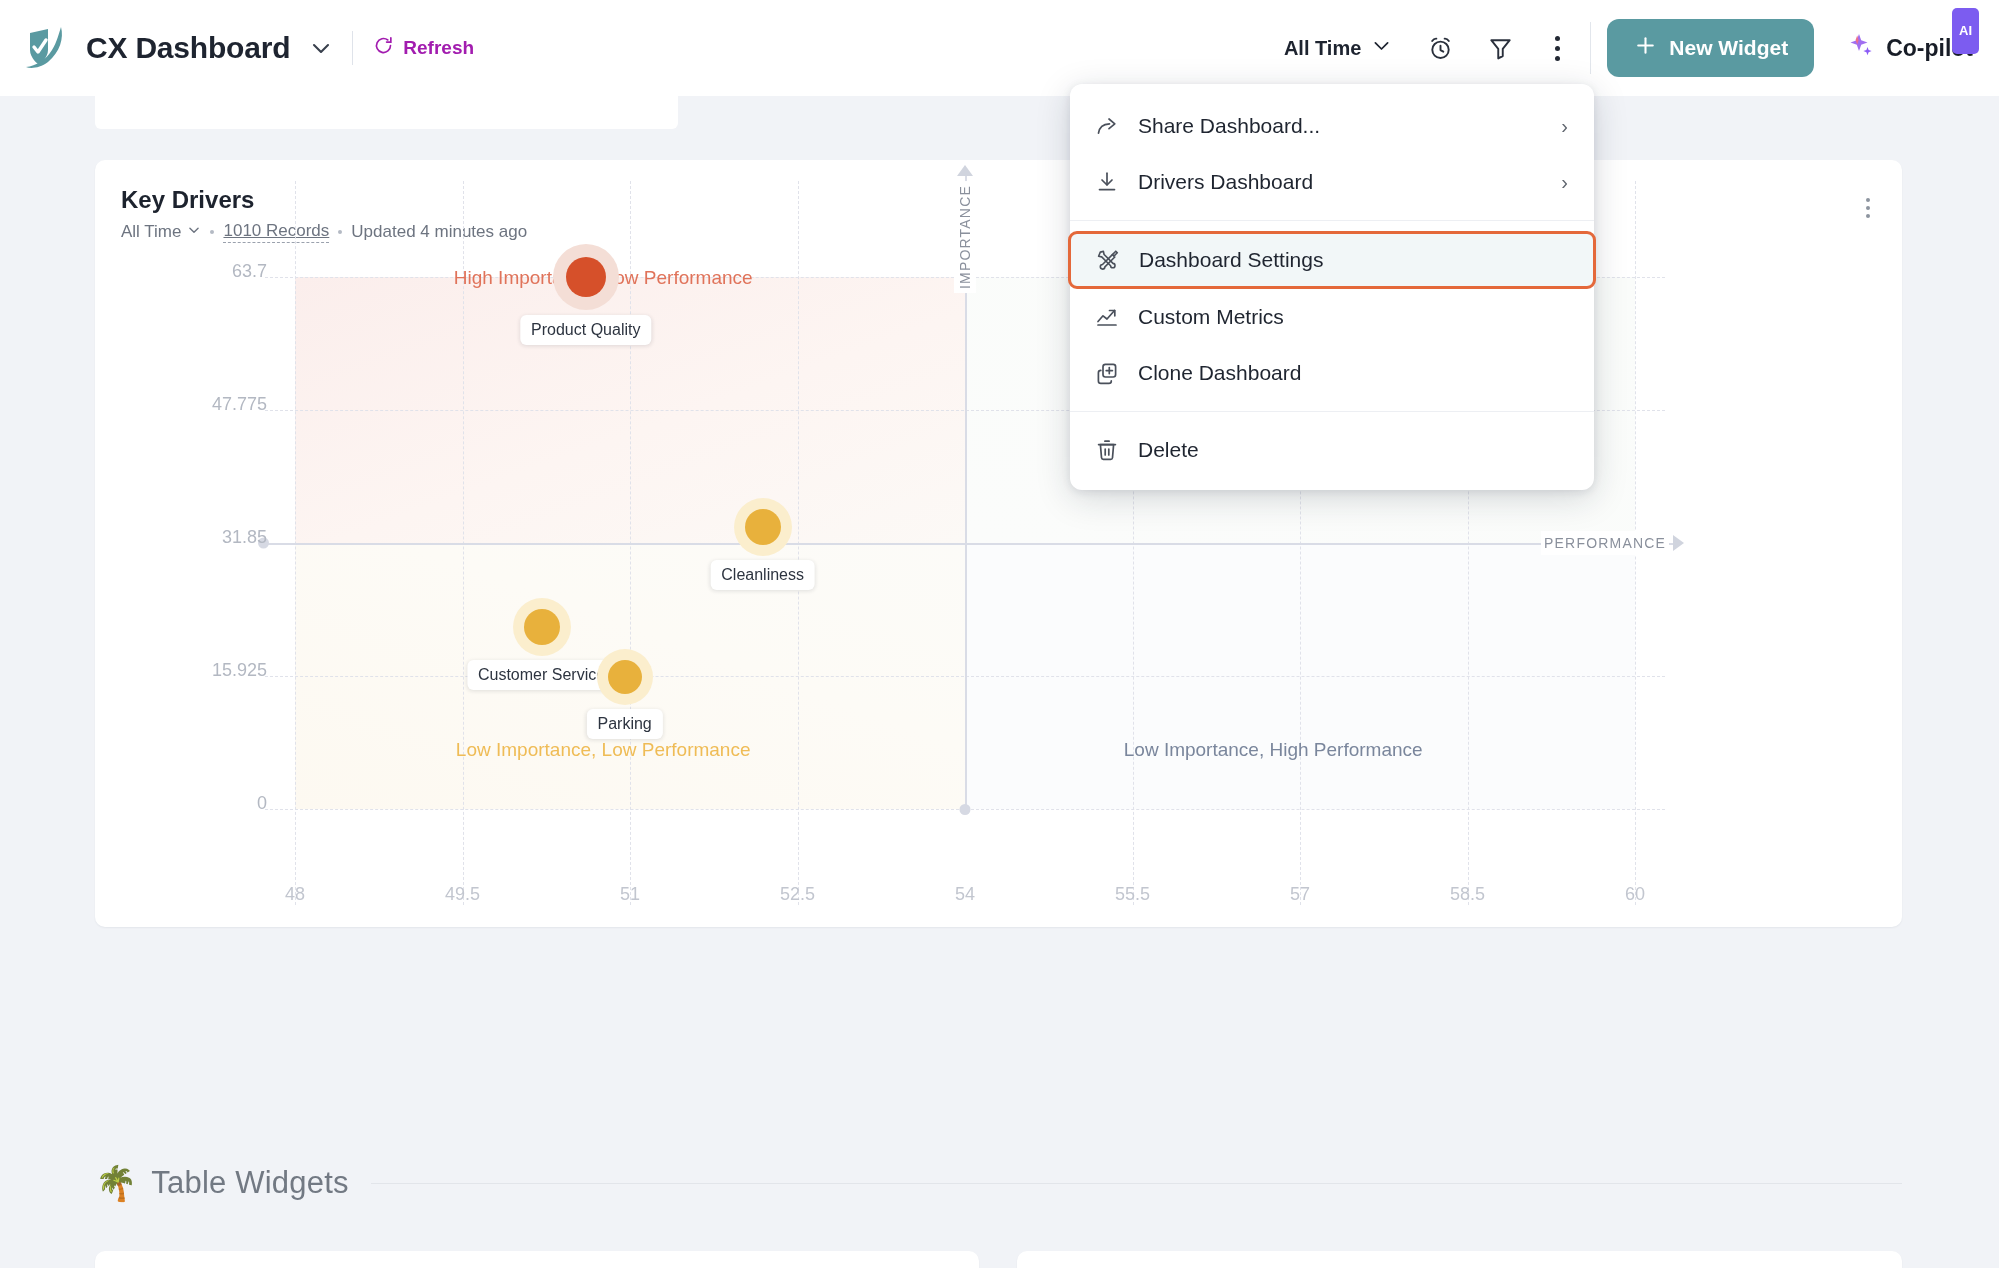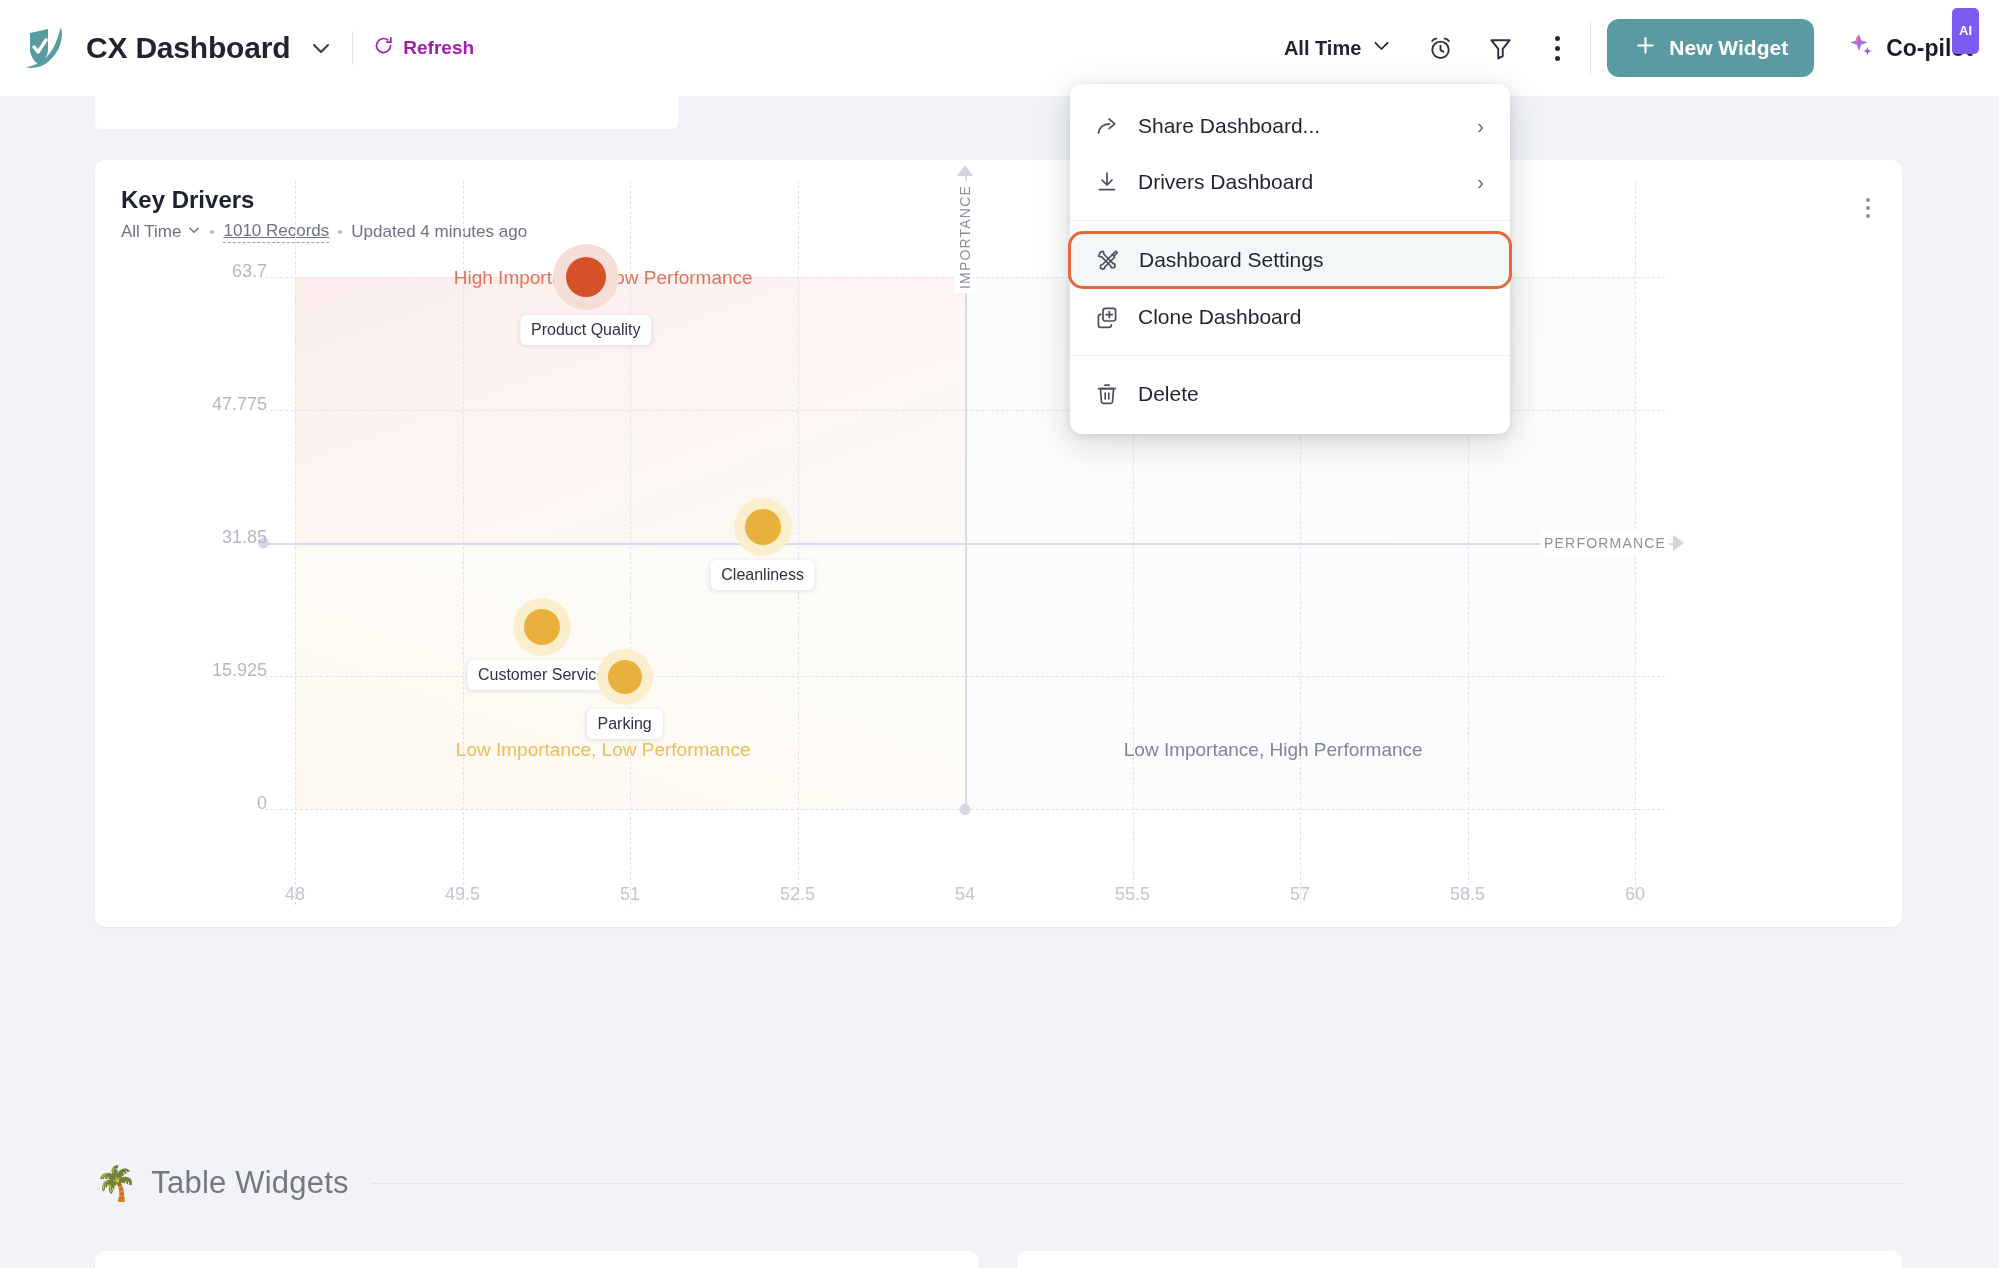--- a/index.html
+++ b/index.html
@@ -134,36 +134,36 @@
   }
   .section-emoji { font-size:34px; line-height:1; }
   .section-title { font-size:31px; color:#727983; font-weight:400; letter-spacing:.2px;}
   .section-rule { flex:1; height:1px; background:#e2e5ea; margin-left:8px; }
 
   .pivot-card { left:95px; top:1155px; width:884px; height:120px; border-radius:10px 10px 0 0;}
   .cross-card { left:1017px; top:1155px; width:885px; height:120px; border-radius:10px 10px 0 0;}
 
   
   .menu {
-    position:absolute; left:1070px; top:84px; width:440px;
+    position:absolute; left:1070px; top:84px; width:524px;
     background:#fff; border-radius:12px;
     box-shadow:0 8px 34px rgba(25,33,55,.17), 0 2px 8px rgba(25,33,55,.10);
     padding:14px 0 12px; z-index:60;
   }
   .menu-item {
     position:relative; display:flex; align-items:center;
     height:56px; padding:0 26px 0 24px; gap:18px;
     font-size:21px; color:#1f2530;
   }
   .menu-item .mi-icon { width:26px; height:26px; flex:none; display:flex; align-items:center; justify-content:center; color:#4a505b; }
   .menu-item .mi-label { flex:1; }
   .menu-item .mi-chevron { color:#60666f; font-size:20px; }
   .menu-sep { height:1px; background:#edeff3; margin:10px 0; }
   .menu-item.highlighted {
-    background:#f2f7f8; border:3px solid #e4683a; border-radius:15px;
+    background:#f2f7f8; border:3px solid #e4683a; border-radius:9px;
     margin:0 -2px; height:58px;
   }
 </style>
 </head>
 <body>
 
 <div class="topbar">
 
   <span class="brand-logo">
     <svg viewBox="0 0 52 52" width="52" height="52">
@@ -417,20 +417,31 @@
       <svg viewBox="0 0 24 24" width="24" height="24" fill="none" stroke="currentColor" stroke-width="1.6" stroke-linecap="round" stroke-linejoin="round">
         <path d="M4.3 4.1 L7.4 3.4 L8.1 6.5 L17 15.4 a2.2 2.2 0 1 1-2.4 2.4 L5.7 8.9 L2.6 8.2 Z"></path>
         <path d="M19.8 3.2 L16.4 6.6 l1.5 1.5 3.4-3.4Z"></path>
         <path d="M16.4 6.6 L6.5 16.5 a2.3 2.3 0 1 0 2.4 2.4 L18.8 9"></path>
       </svg>
     </span>
     <span class="mi-label">Dashboard Settings</span>
     <span class="mi-chevron"></span>
   </div>
 
+  <div class="menu-item">
+    <span class="mi-icon">
+      <svg viewBox="0 0 24 24" width="24" height="24" fill="none" stroke="currentColor" stroke-width="1.7" stroke-linecap="round" stroke-linejoin="round">
+        <polyline points="3,16.5 8,10.8 12,14 19.5,5.5"></polyline>
+          <polyline points="14.5,5.5 19.8,5.5 19.8,10.8"></polyline>
+          <line x1="3" y1="20" x2="21" y2="20"></line>
+      </svg>
+    </span>
+    <span class="mi-label">Custom Metrics</span>
+    <span class="mi-chevron"></span>
+  </div>
 
   <div class="menu-item">
     <span class="mi-icon">
       <svg viewBox="0 0 24 24" width="24" height="24" fill="none" stroke="currentColor" stroke-width="1.7" stroke-linecap="round" stroke-linejoin="round">
         <rect x="8" y="3.4" width="12.6" height="12.6" rx="2.4"></rect>
         <path d="M16.3 19.9 a2.4 2.4 0 0 1-2.4 2.4 H5.8 a2.4 2.4 0 0 1-2.4-2.4 V11.8 a2.4 2.4 0 0 1 2.4-2.4"></path>
         <line x1="14.3" y1="6.5" x2="14.3" y2="12.6"></line>
           <line x1="11.2" y1="9.6" x2="17.4" y2="9.6"></line>
       </svg>
     </span>

